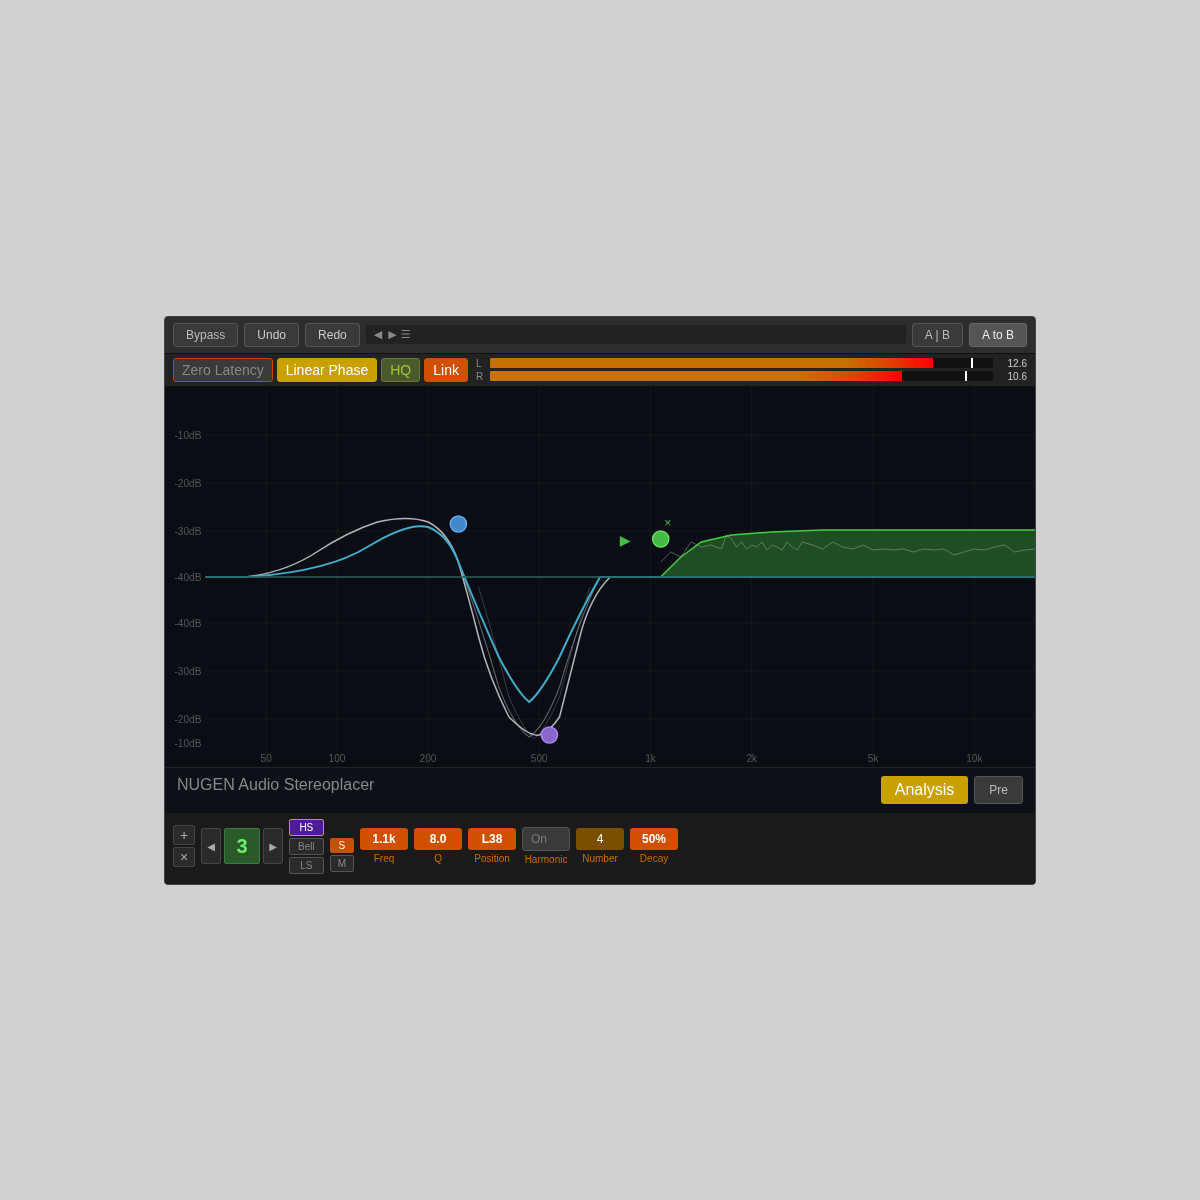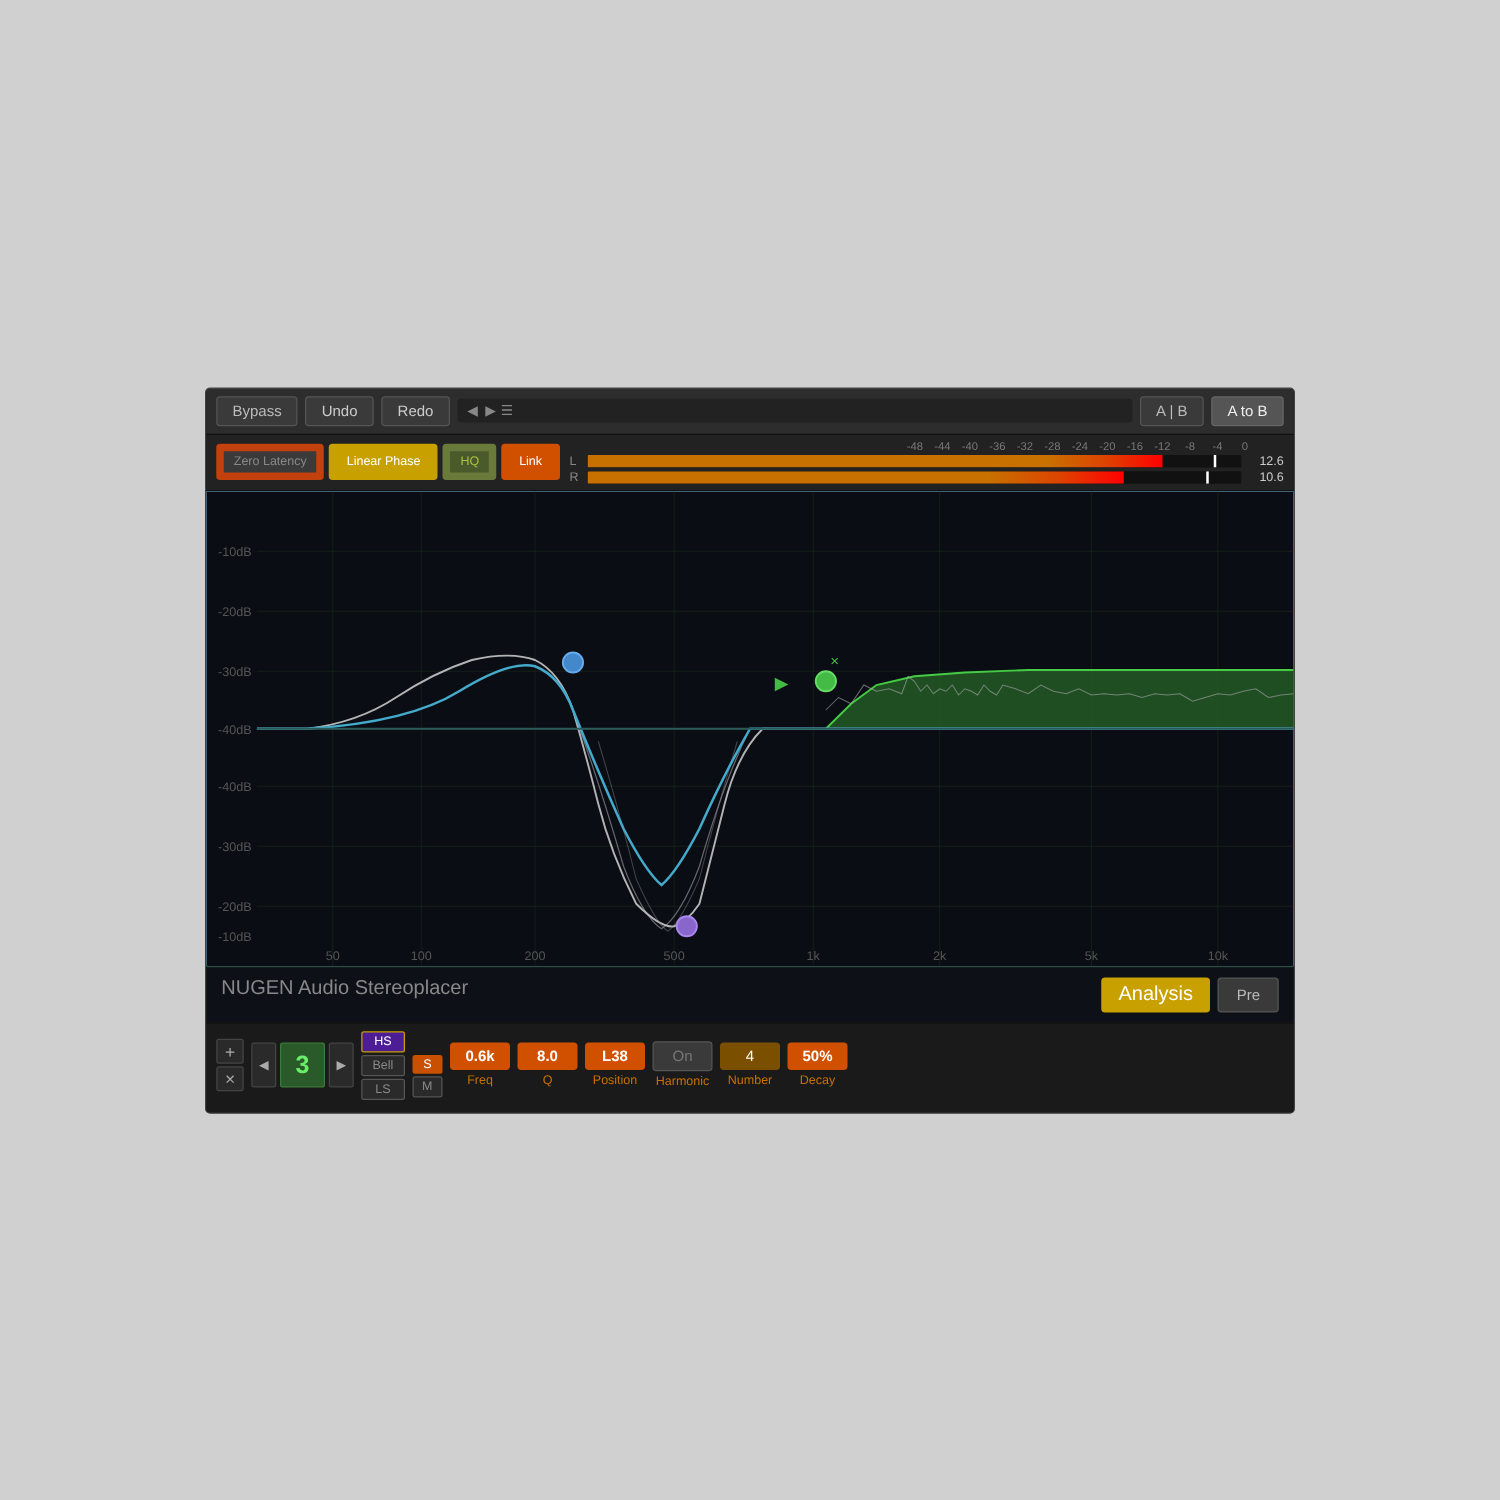--- a/index.html
+++ b/index.html
@@ -86,22 +86,22 @@
       gap: 8px;
       border-bottom: 1px solid #111;
     }
     .mode-buttons {
       display: flex;
       gap: 4px;
     }
     .btn-mode {
       padding: 3px 8px;
       border-radius: 3px;
-      border: 6px solid #c2410c;
-      font-size: 10px;
+      border: 1px solid #c2410c;
+      font-size: 14px;
       cursor: pointer;
     }
     .btn-zero-latency { background: #3a3a3a; color: #888; }
     .btn-linear-phase { background: #c8a000; color: #fff; border-color: #c8a000; }
     .btn-hq { background: #4a5a2a; color: #aac040; border-color: #6a7a3a; }
     .btn-link { background: #d05000; color: #fff; border-color: #d05000; }
     .meter-section {
       flex: 1;
       display: flex;
       flex-direction: column;
@@ -314,21 +314,20 @@
       text-align: center;
       cursor: pointer;
     }
     .param-value-on {
       background: #3a3a3a;
       color: #777;
       font-size: 12px;
       padding: 4px 8px;
       border-radius: 3px;
       min-width: 48px;
-      text-align: center;
       cursor: pointer;
       border: 1px solid #555;
     }
     .param-value-4 {
       background: #7a5000;
       color: #fff;
       font-size: 12px;
       padding: 4px 8px;
       border-radius: 3px;
       min-width: 48px;
@@ -362,35 +361,20 @@
   </div>
 
   <div class="meter-bar">
     <div class="mode-buttons">
       <button class="btn-mode btn-zero-latency">Zero Latency</button>
       <button class="btn-mode btn-linear-phase">Linear Phase</button>
       <button class="btn-mode btn-hq">HQ</button>
       <button class="btn-mode btn-link">Link</button>
     </div>
     <div class="meter-section">
-      <div class="meter-scale">
-        <span>-48</span>
-        <span>-44</span>
-        <span>-40</span>
-        <span>-36</span>
-        <span>-32</span>
-        <span>-28</span>
-        <span>-24</span>
-        <span>-20</span>
-        <span>-16</span>
-        <span>-12</span>
-        <span>-8</span>
-        <span>-4</span>
-        <span>0</span>
-      </div>
       <div class="meter-row">
         <span class="meter-label">L</span>
         <div class="meter-track">
           <div class="meter-fill-l"></div>
           <div class="meter-peak-l"></div>
         </div>
         <span class="meter-value">12.6</span>
       </div>
       <div class="meter-row">
         <span class="meter-label">R</span>
@@ -503,21 +487,21 @@
         <button class="band-type-btn btn-bell">Bell</button>
         <button class="band-type-btn btn-ls">LS</button>
       </div>
 
       <div class="band-sm">
         <button class="btn-s">S</button>
         <button class="btn-m">M</button>
       </div>
 
       <div class="param-group">
-        <div class="param-value">0.6k</div>
+        <div class="param-value">1.1k</div>
         <span class="param-label">Freq</span>
       </div>
 
       <div class="param-group">
         <div class="param-value">8.0</div>
         <span class="param-label">Q</span>
       </div>
 
       <div class="param-group">
         <div class="param-value">L38</div>

